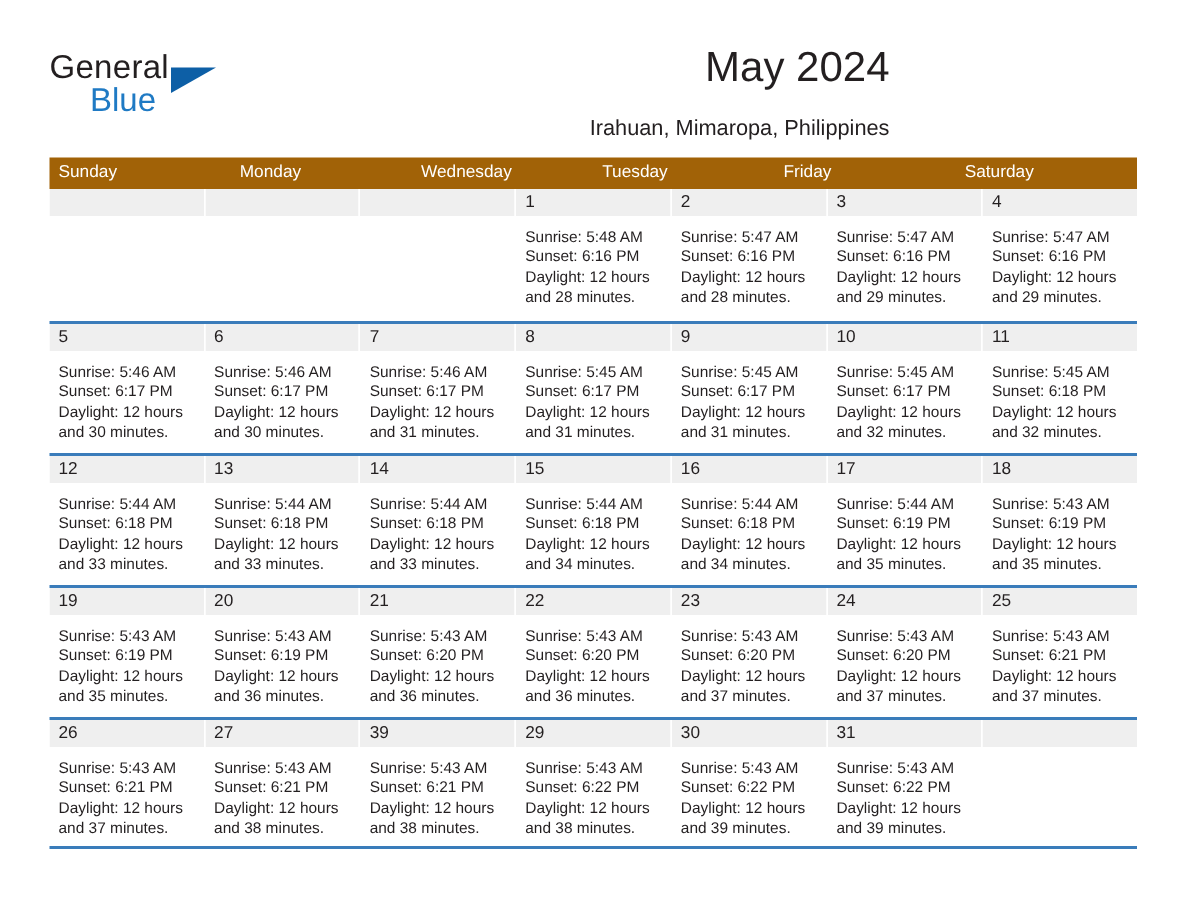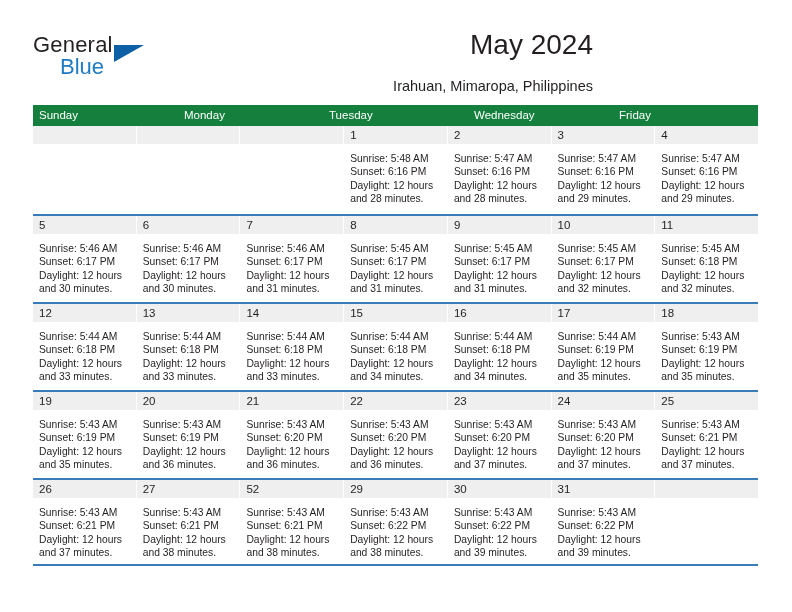--- a/index.html
+++ b/index.html
@@ -86,21 +86,21 @@
 
   
   .calendar {
     position: absolute;
     left: 33px;
     top: 105px;
     width: 725px;
   }
   .weekdays {
     display: flex;
-    background: #15803d;
+    background: #a16207;
     height: 21px;
   }
   .weekday {
     flex: 1 1 0;
     color: #ffffff;
     font-size: 11.5px;
     line-height: 21px;
     padding-left: 6px;
     box-sizing: border-box;
     white-space: nowrap;
@@ -162,23 +162,24 @@
     <div class="title-block">
       <div class="cal-title">May 2024</div>
       <div class="cal-subtitle">Irahuan, Mimaropa, Philippines</div>
     </div>
   </div>
 
   <div class="calendar">
     <div class="weekdays">
         <div class="weekday">Sunday</div>
         <div class="weekday">Monday</div>
+        <div class="weekday">Wednesday</div>
         <div class="weekday">Tuesday</div>
-        <div class="weekday">Wednesday</div>
         <div class="weekday">Friday</div>
+        <div class="weekday">Saturday</div>
       </div>
     <div id="weeks-container">
         <div class="week">
           <div class="day empty">
             <div class="day-num-bar">
               <span class="day-num"></span>
             </div>
           </div>
           <div class="day empty">
             <div class="day-num-bar">
@@ -490,21 +491,21 @@
             </div>
             <div class="day-info">
               <div>Sunrise: 5:43 AM</div>
               <div>Sunset: 6:21 PM</div>
               <div>Daylight: 12 hours</div>
               <div>and 38 minutes.</div>
             </div>
           </div>
           <div class="day">
             <div class="day-num-bar">
-              <span class="day-num">52</span>
+              <span class="day-num">39</span>
             </div>
             <div class="day-info">
               <div>Sunrise: 5:43 AM</div>
               <div>Sunset: 6:21 PM</div>
               <div>Daylight: 12 hours</div>
               <div>and 38 minutes.</div>
             </div>
           </div>
           <div class="day">
             <div class="day-num-bar">

